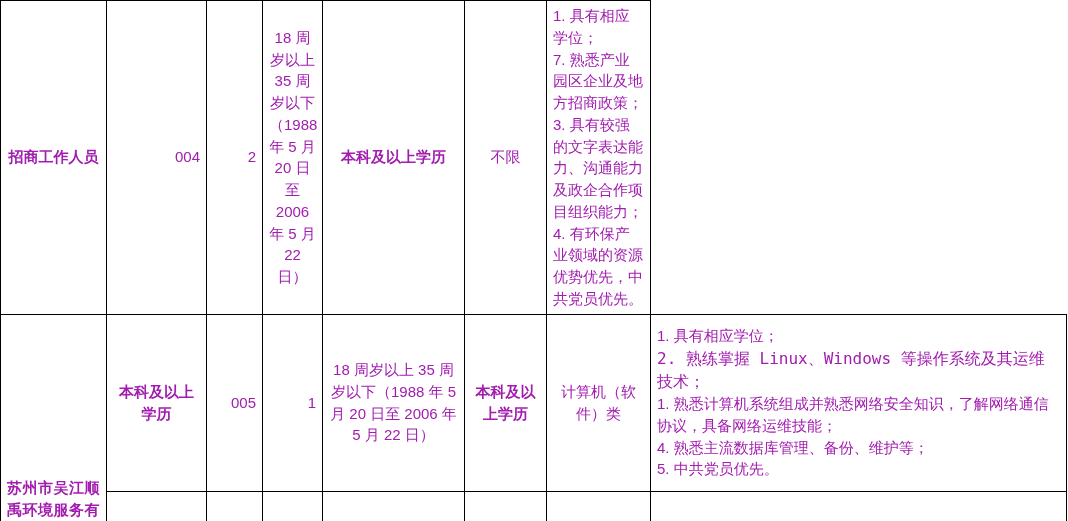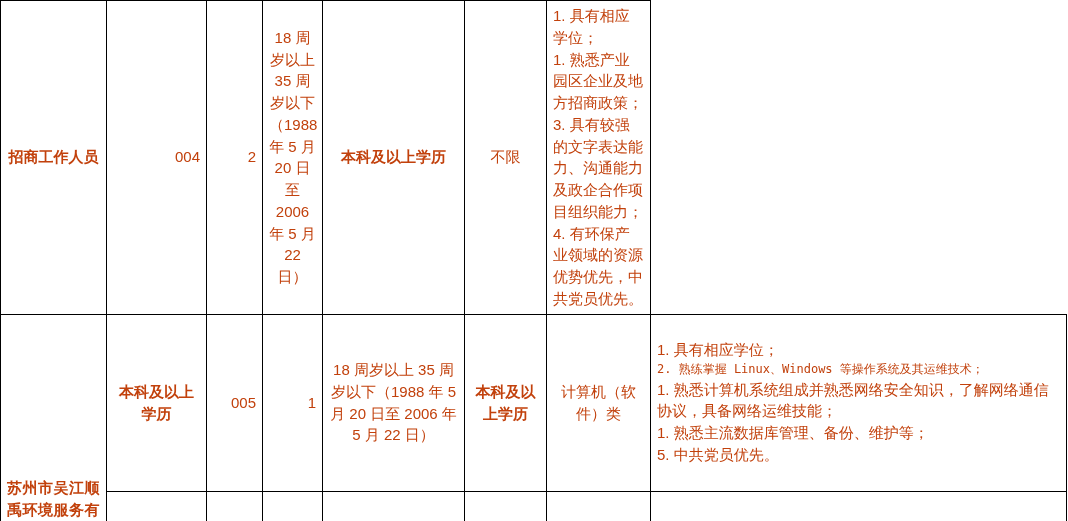--- a/index.html
+++ b/index.html
@@ -24,21 +24,21 @@
     width: 1066px;
     table-layout: fixed;
     margin: 0;
   }
   table.recruit td {
     border: 1px solid #000000;
     vertical-align: middle;
     padding: 4px 6px;
     font-size: 15px;
     line-height: 1.45;
-    color: #c2410c;
+    color: #a21caf;
   }
   
   col.c-company { width: 106px; }
   col.c-post    { width: 100px; }
   col.c-code    { width: 56px; }
   col.c-num     { width: 60px; }
   col.c-age     { width: 142px; }
   col.c-edu     { width: 82px; }
   col.c-major   { width: 104px; }
   col.c-other   { width: 416px; }
@@ -79,21 +79,21 @@
     line-height: 1.6;
   }
   .other-cell {
     text-align: left;
     font-size: 15px;
     line-height: 1.55;
     padding-left: 8px;
     padding-right: 8px;
   }
   .other-cell div { white-space: normal; }
-  .mono-term { font-family: "DejaVu Sans Mono", monospace; font-size: 12px; }
+  .mono-term { font-family: "DejaVu Sans Mono", monospace; font-size: 16px; }
   .row1 td { height: 140px; }
   .row2 td { height: 168px; }
   .row3 td { height: 205px; }
 </style>
 </head>
 <body>
 
 <div class="sheet">
   <table class="recruit">
     <colgroup>
@@ -109,38 +109,38 @@
     <tbody>
       <tr class="row1">
         <td class="post-cell">招商工作人员</td>
         <td class="code-cell">004</td>
         <td class="num-cell">2</td>
         <td class="age-cell">18 周岁以上 35 周岁以下（1988 年 5 月 20 日至 2006 年 5 月 22 日）</td>
         <td class="edu-cell">本科及以上学历</td>
         <td class="major-cell">不限</td>
         <td class="other-cell">
           <div>1. 具有相应学位；</div>
-          <div>1. 熟悉产业园区企业及地方招商政策；</div>
+          <div>7. 熟悉产业园区企业及地方招商政策；</div>
           <div>3. 具有较强的文字表达能力、沟通能力及政企合作项目组织能力；</div>
           <div>4. 有环保产业领域的资源优势优先，中共党员优先。</div>
         </td>
       </tr>
       <tr class="row2">
         <td class="company-cell" rowspan="2">苏州市吴江顺禹环境服务有限公司</td>
         <td class="post-cell">本科及以上学历</td>
         <td class="code-cell">005</td>
         <td class="num-cell">1</td>
         <td class="age-cell">18 周岁以上 35 周岁以下（1988 年 5 月 20 日至 2006 年 5 月 22 日）</td>
         <td class="edu-cell">本科及以上学历</td>
         <td class="major-cell">计算机（软件）类</td>
         <td class="other-cell">
           <div>1. 具有相应学位；</div>
           <div class="mono-term">2. 熟练掌握 Linux、Windows 等操作系统及其运维技术；</div>
           <div>1. 熟悉计算机系统组成并熟悉网络安全知识，了解网络通信协议，具备网络运维技能；</div>
-          <div>1. 熟悉主流数据库管理、备份、维护等；</div>
+          <div>4. 熟悉主流数据库管理、备份、维护等；</div>
           <div>5. 中共党员优先。</div>
         </td>
       </tr>
       <tr class="row3">
         <td class="post-cell">会计</td>
         <td class="code-cell">006</td>
         <td class="num-cell">1</td>
         <td class="age-cell">18 周岁以上 35 周岁以下（1988 年 5 月 20 日至 2006 年 5 月 22 日）</td>
         <td class="edu-cell">本科及以上学历</td>
         <td class="major-cell">会计学、会计、财务管理、财务会计与审计、审计、审计学、工商管理专业</td>

